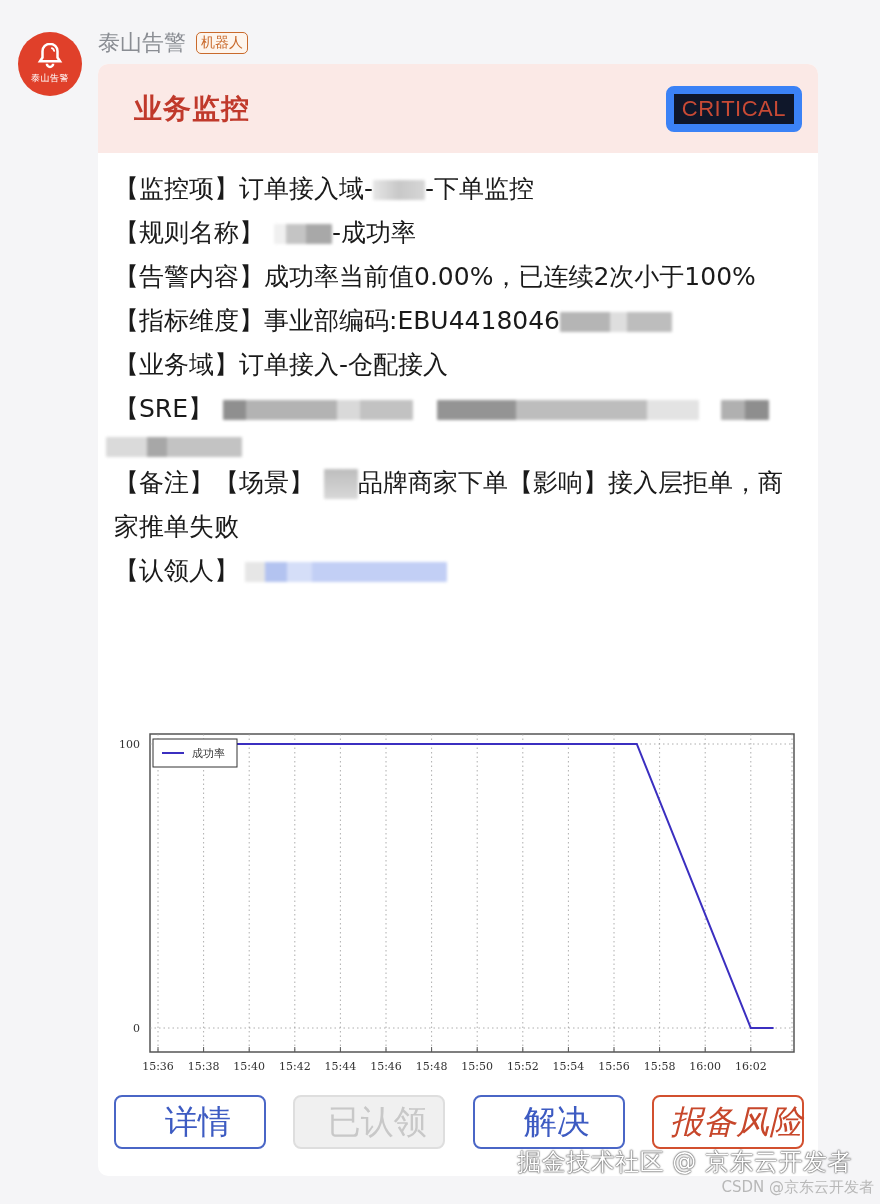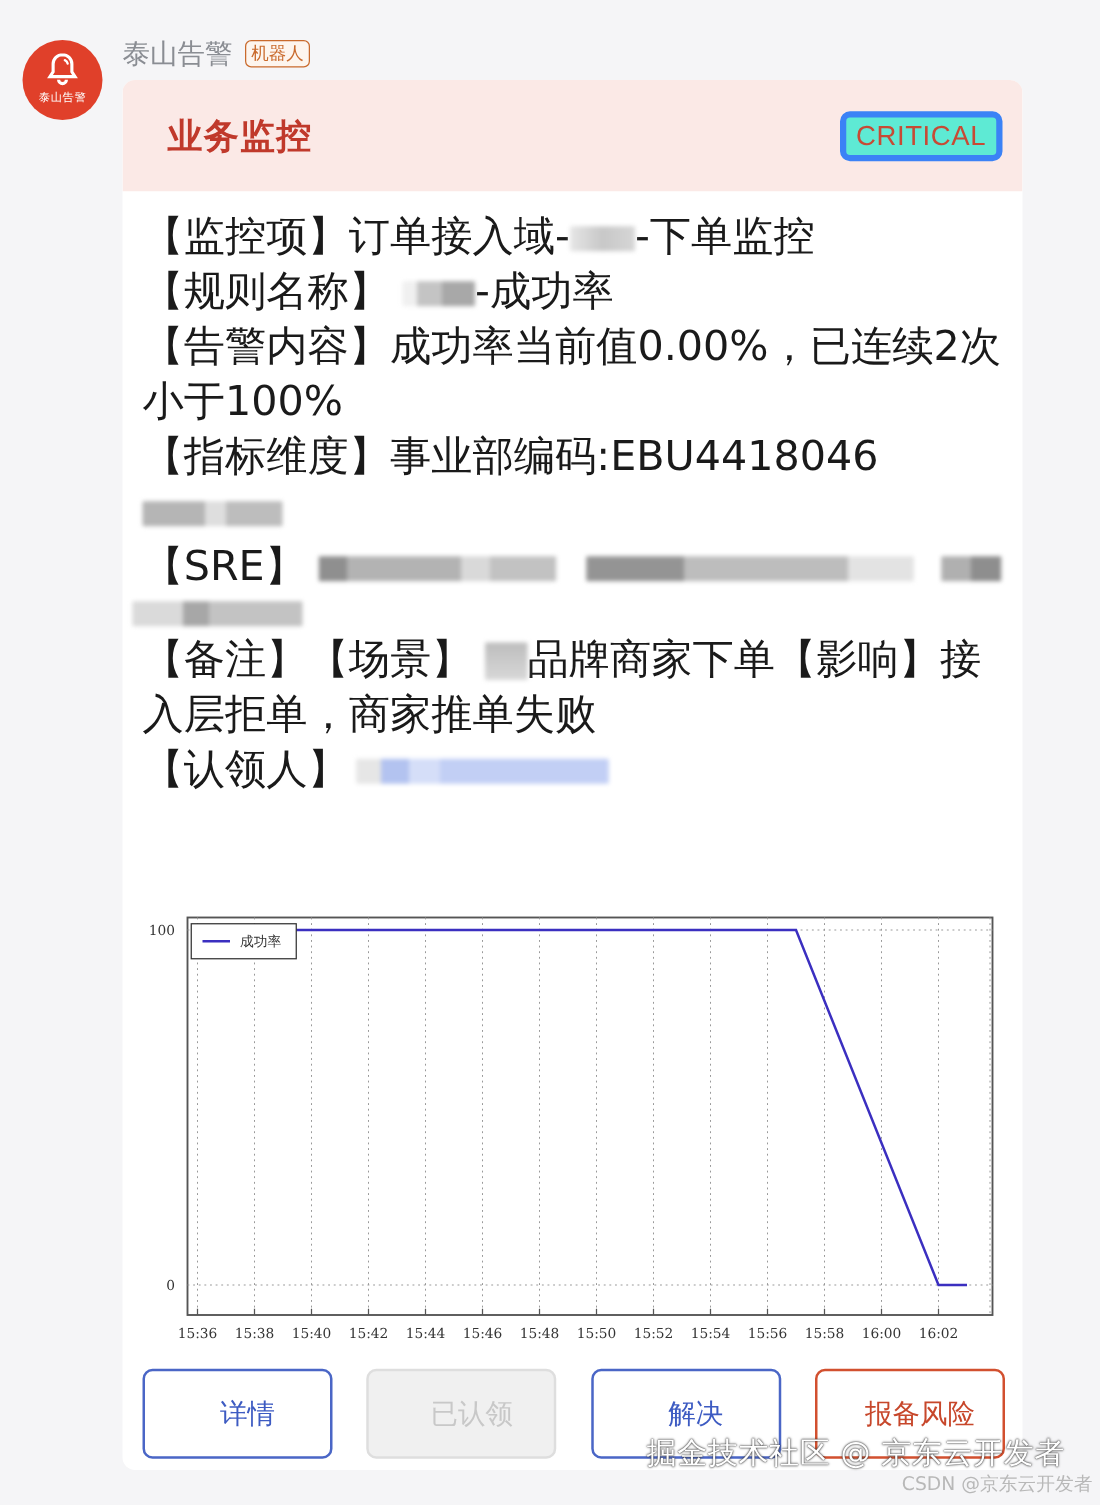--- a/index.html
+++ b/index.html
@@ -20,37 +20,37 @@
   }
   .card {
     position:absolute; left:98px; top:64px; width:720px; height:1112px; background:#fff; border-radius:10px; overflow:hidden;
   }
   .card-header {
     height:89px; background:#fbe9e6; display:flex; align-items:center; justify-content:space-between; padding:0 16px 0 16px;
     box-sizing:border-box;
   }
   .card-title { font-size:28px; font-weight:bold; color:#c0392b; letter-spacing:1px;margin-left:20px; }
   .severity-badge {
-    font-size:22px; color:#c74a35; border:5px solid #3b82f6; border-radius:8px; padding:2px 8px; background:#5eead4;
+    font-size:22px; color:#c74a35; border:8px solid #3b82f6; border-radius:8px; padding:2px 8px; background:#0f172a;
     font-family:"Liberation Sans",sans-serif; letter-spacing:0.5px;
   }
   .card-body { padding:14px 16px 0 16px; }
-  .line { font-size:33px; line-height:44px; color:#1a1a1a; word-break:break-all; }
+  .line { font-size:25px; line-height:44px; color:#1a1a1a; word-break:break-all; }
   .blur { display:inline-block; height:20px; vertical-align:middle; border-radius:1px; filter:blur(1.5px); }
   .wrap-blur { display:block; margin-left:-8px; margin-top:6px; margin-bottom:4px; }
   .chart-box { position:absolute; left:16px; top:668px; width:690px; height:340px; }
   .chart-box svg { width:100%; height:100%; }
   .buttons { position:absolute; left:16px; top:1031px; width:690px; display:flex; justify-content:space-between; }
   .btn {
-    width:152px; height:72px; border-radius:8px; box-sizing:border-box; display:flex; align-items:center; justify-content:center;
-    font-size:22px; background:#fff; cursor:pointer;padding-left:16px;
+    width:152px; height:54px; border-radius:8px; box-sizing:border-box; display:flex; align-items:center; justify-content:center;
+    font-size:33px; background:#fff; cursor:pointer;padding-left:16px;
   }
   .btn-blue { border:2px solid #4a66c6; color:#3d5bc2; }
   .btn-disabled { border:2px solid #dedede; color:#c8c8c8; background:#f0f0f0; }
-  .btn-red { border:2px solid #d2502f; color:#c7472b; }
+  .btn-red { border:2px solid #d2502f; color:#c7472b;font-style:italic; }
   .wm1 { position:absolute; right:28px; top:1146px; font-size:24px; color:#fff; text-shadow:0 0 2px #333,0 0 1px #333; letter-spacing:0.5px; }
   .wm2 { position:absolute; right:6px; top:1178px; font-size:15px; color:#b8b8b8; }
 </style>
 </head>
 <body>
 
 <div class="avatar">
   <svg viewBox="0 0 24 24">
     <path d="M12 3c-3.3 0-6 2.6-6 6v5l-2 3h16l-2-3V9c0-3.4-2.7-6-6-6z" fill="none" stroke="#fff" stroke-width="2"></path>
     <path d="M9.5 19a2.5 2.5 0 0 0 5 0" fill="none" stroke="#fff" stroke-width="2"></path>
@@ -75,20 +75,23 @@
       <span>【监控项】</span><span>订单接入域-</span><span class="blur" style="width:52px;background:linear-gradient(90deg,#e6e6e6,#c8c8c8,#d6d6d6);"></span><span>-下单监控</span>
     </div>
     <div class="line">
       <span>【规则名称】</span><span class="blur" style="width:58px;margin-left:10px;background:linear-gradient(90deg,#f0f0f0 0 20%,#c4c4c4 20% 55%,#a8a8a8 55%);"></span><span>-成功率</span>
     </div>
     <div class="line">
       <span>【告警内容】</span><span>成功率当前值0.00%，已连续2次小于100%</span>
     </div>
     <div class="line">
       <span>【指标维度】</span><span>事业部编码:EBU4418046</span><span class="blur" style="width:112px;background:linear-gradient(90deg,#b5b5b5 0 45%,#dedede 45% 60%,#bdbdbd 60%);"></span>
+    </div>
+    <div class="line">
+      <span>【业务域】</span><span>订单接入-仓配接入</span>
     </div>
     <div class="line">
       <span>【SRE】</span><span class="blur" style="width:190px;margin-left:10px;background:linear-gradient(90deg,#8f8f8f 0 12%,#b3b3b3 12% 60%,#d9d9d9 60% 72%,#c2c2c2 72%);"></span><span class="blur" style="width:262px;margin-left:24px;background:linear-gradient(90deg,#949494 0 30%,#bdbdbd 30% 80%,#e3e3e3 80%);"></span><span class="blur" style="width:48px;margin-left:22px;background:linear-gradient(90deg,#b0b0b0 0 50%,#8e8e8e 50%);"></span>
       <span class="blur wrap-blur" style="width:136px;height:20px;background:linear-gradient(90deg,#dadada 0 30%,#a7a7a7 30% 45%,#c3c3c3 45%);"></span>
     </div>
     <div class="line">
       <span>【备注】</span><span>【场景】</span><span class="blur" style="width:34px;height:30px;margin-left:10px;background:linear-gradient(180deg,#bdbdbd,#d8d8d8);"></span><span>品牌商家下单</span><span>【影响】</span><span>接入层拒单，商家推单失败</span>
     </div>
     <div class="line">
       <span>【认领人】</span><span class="blur" style="width:202px;margin-left:6px;background:linear-gradient(90deg,#e6e6e6 0 10%,#b3c3f0 10% 21%,#d5def8 21% 33%,#c2cff5 33%);"></span>

